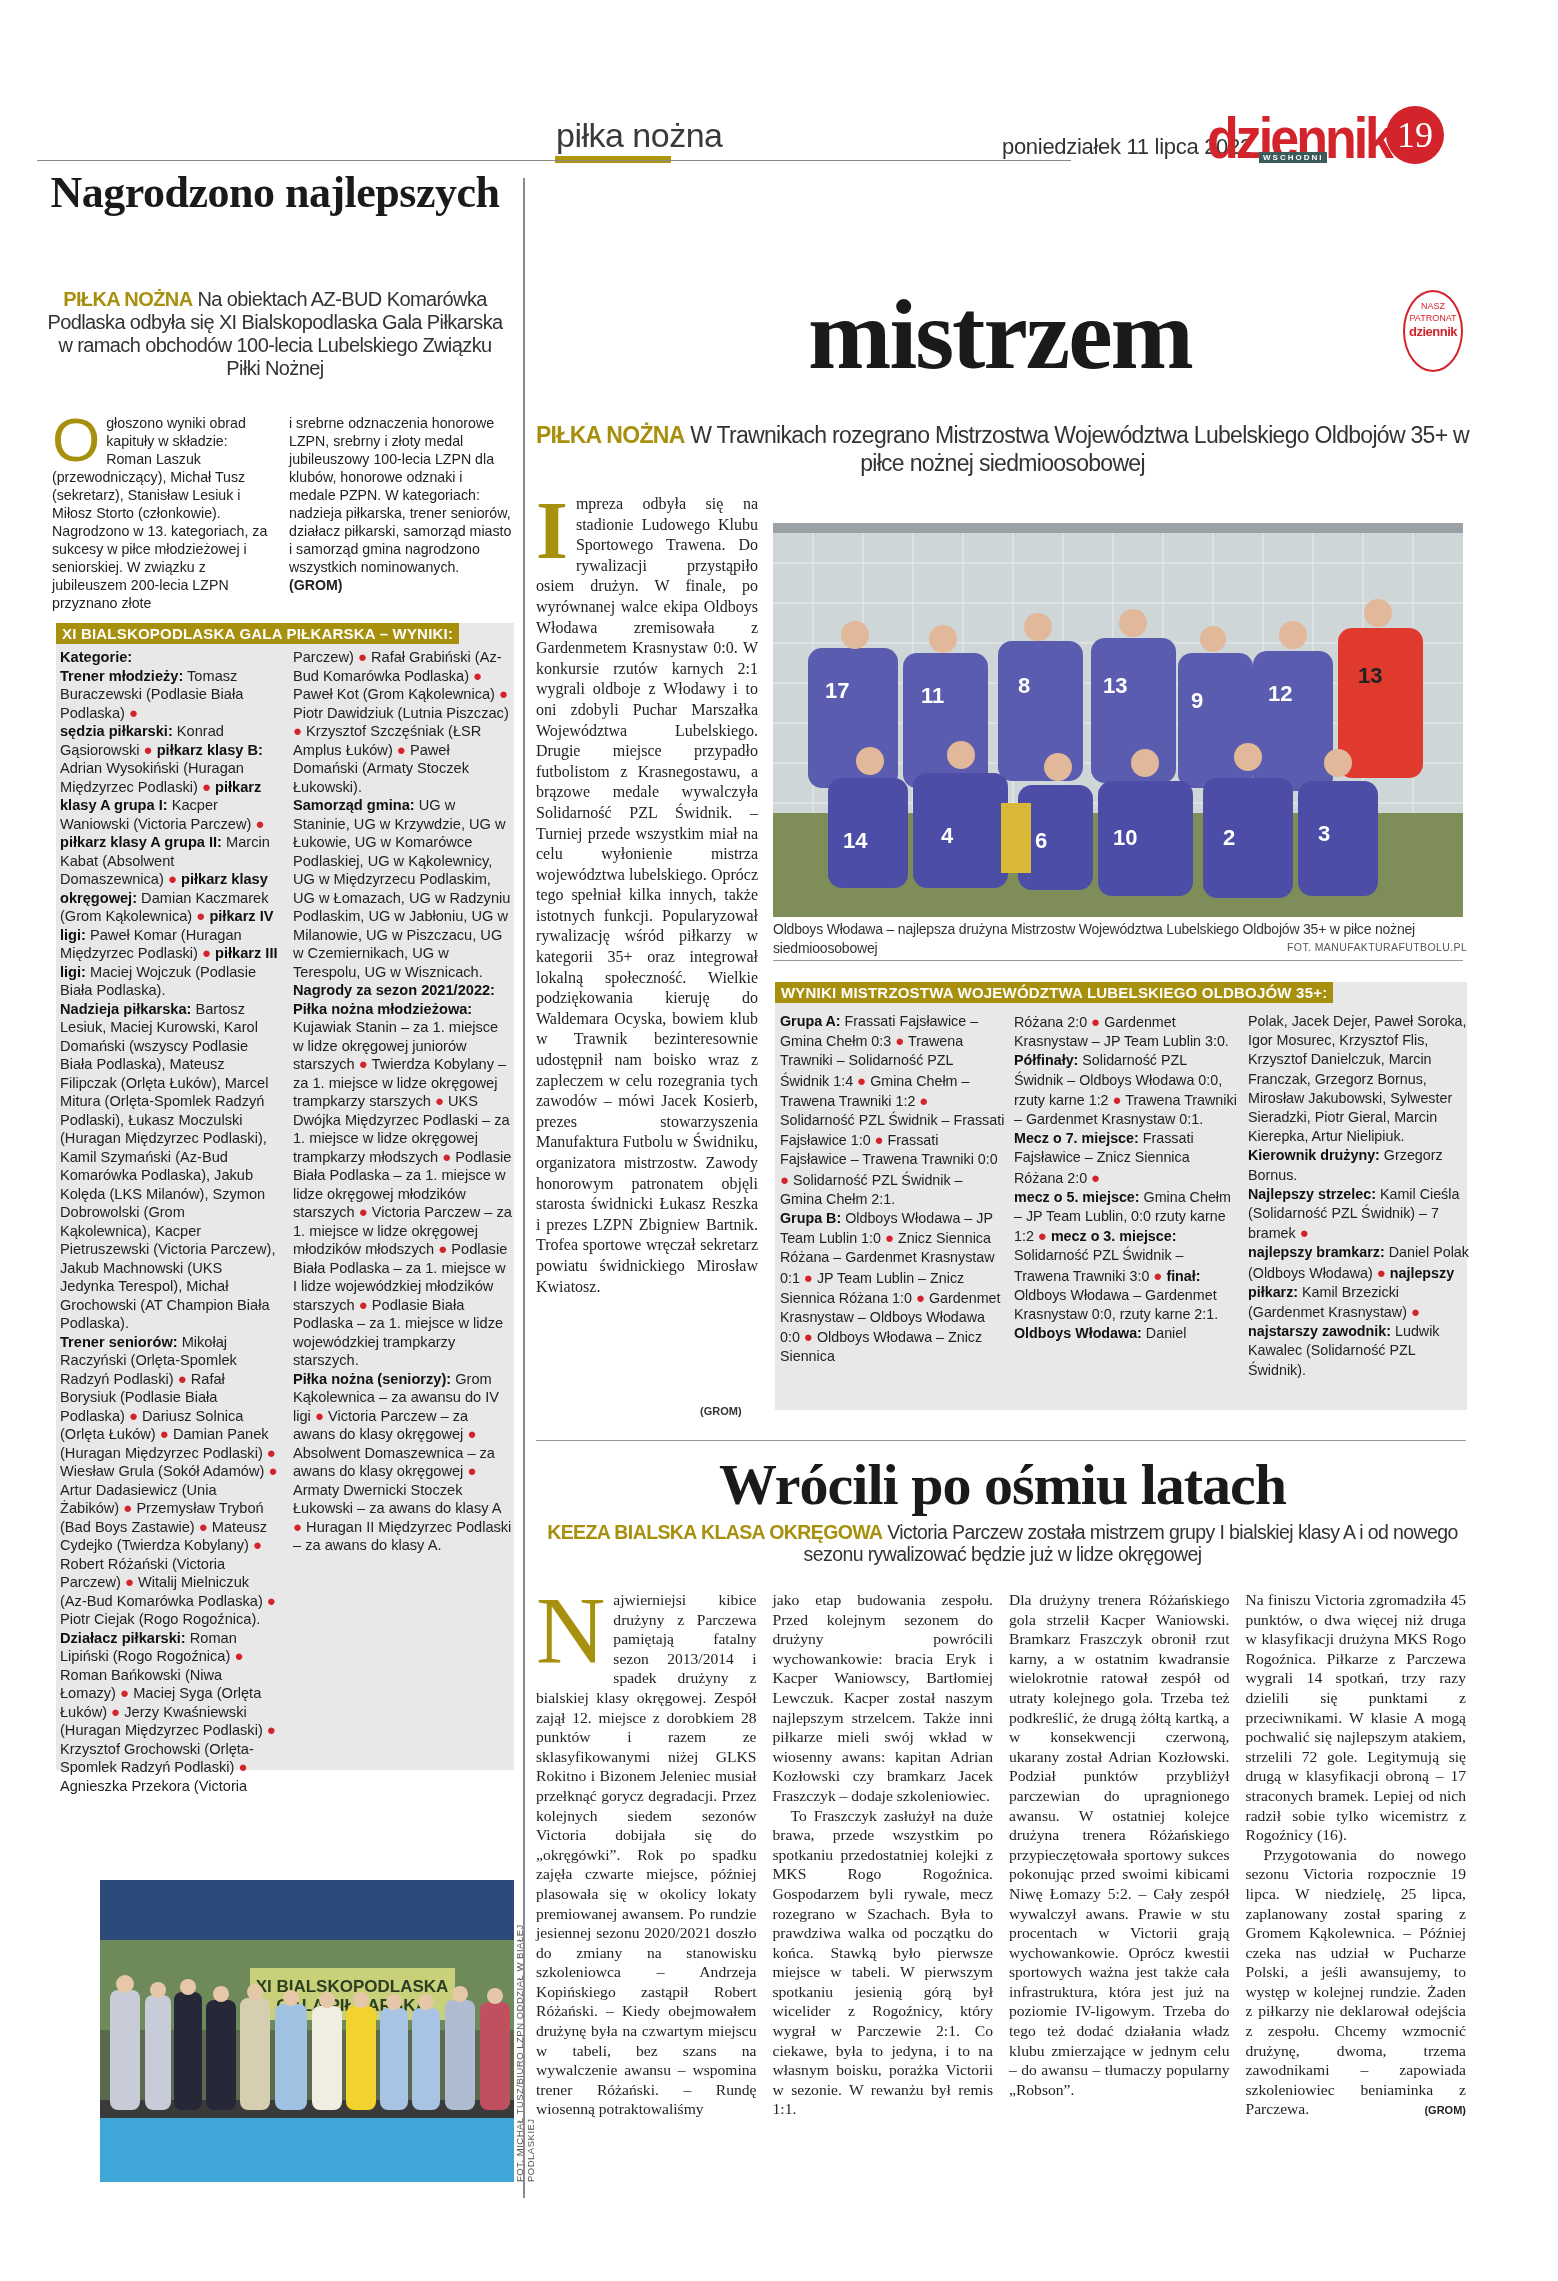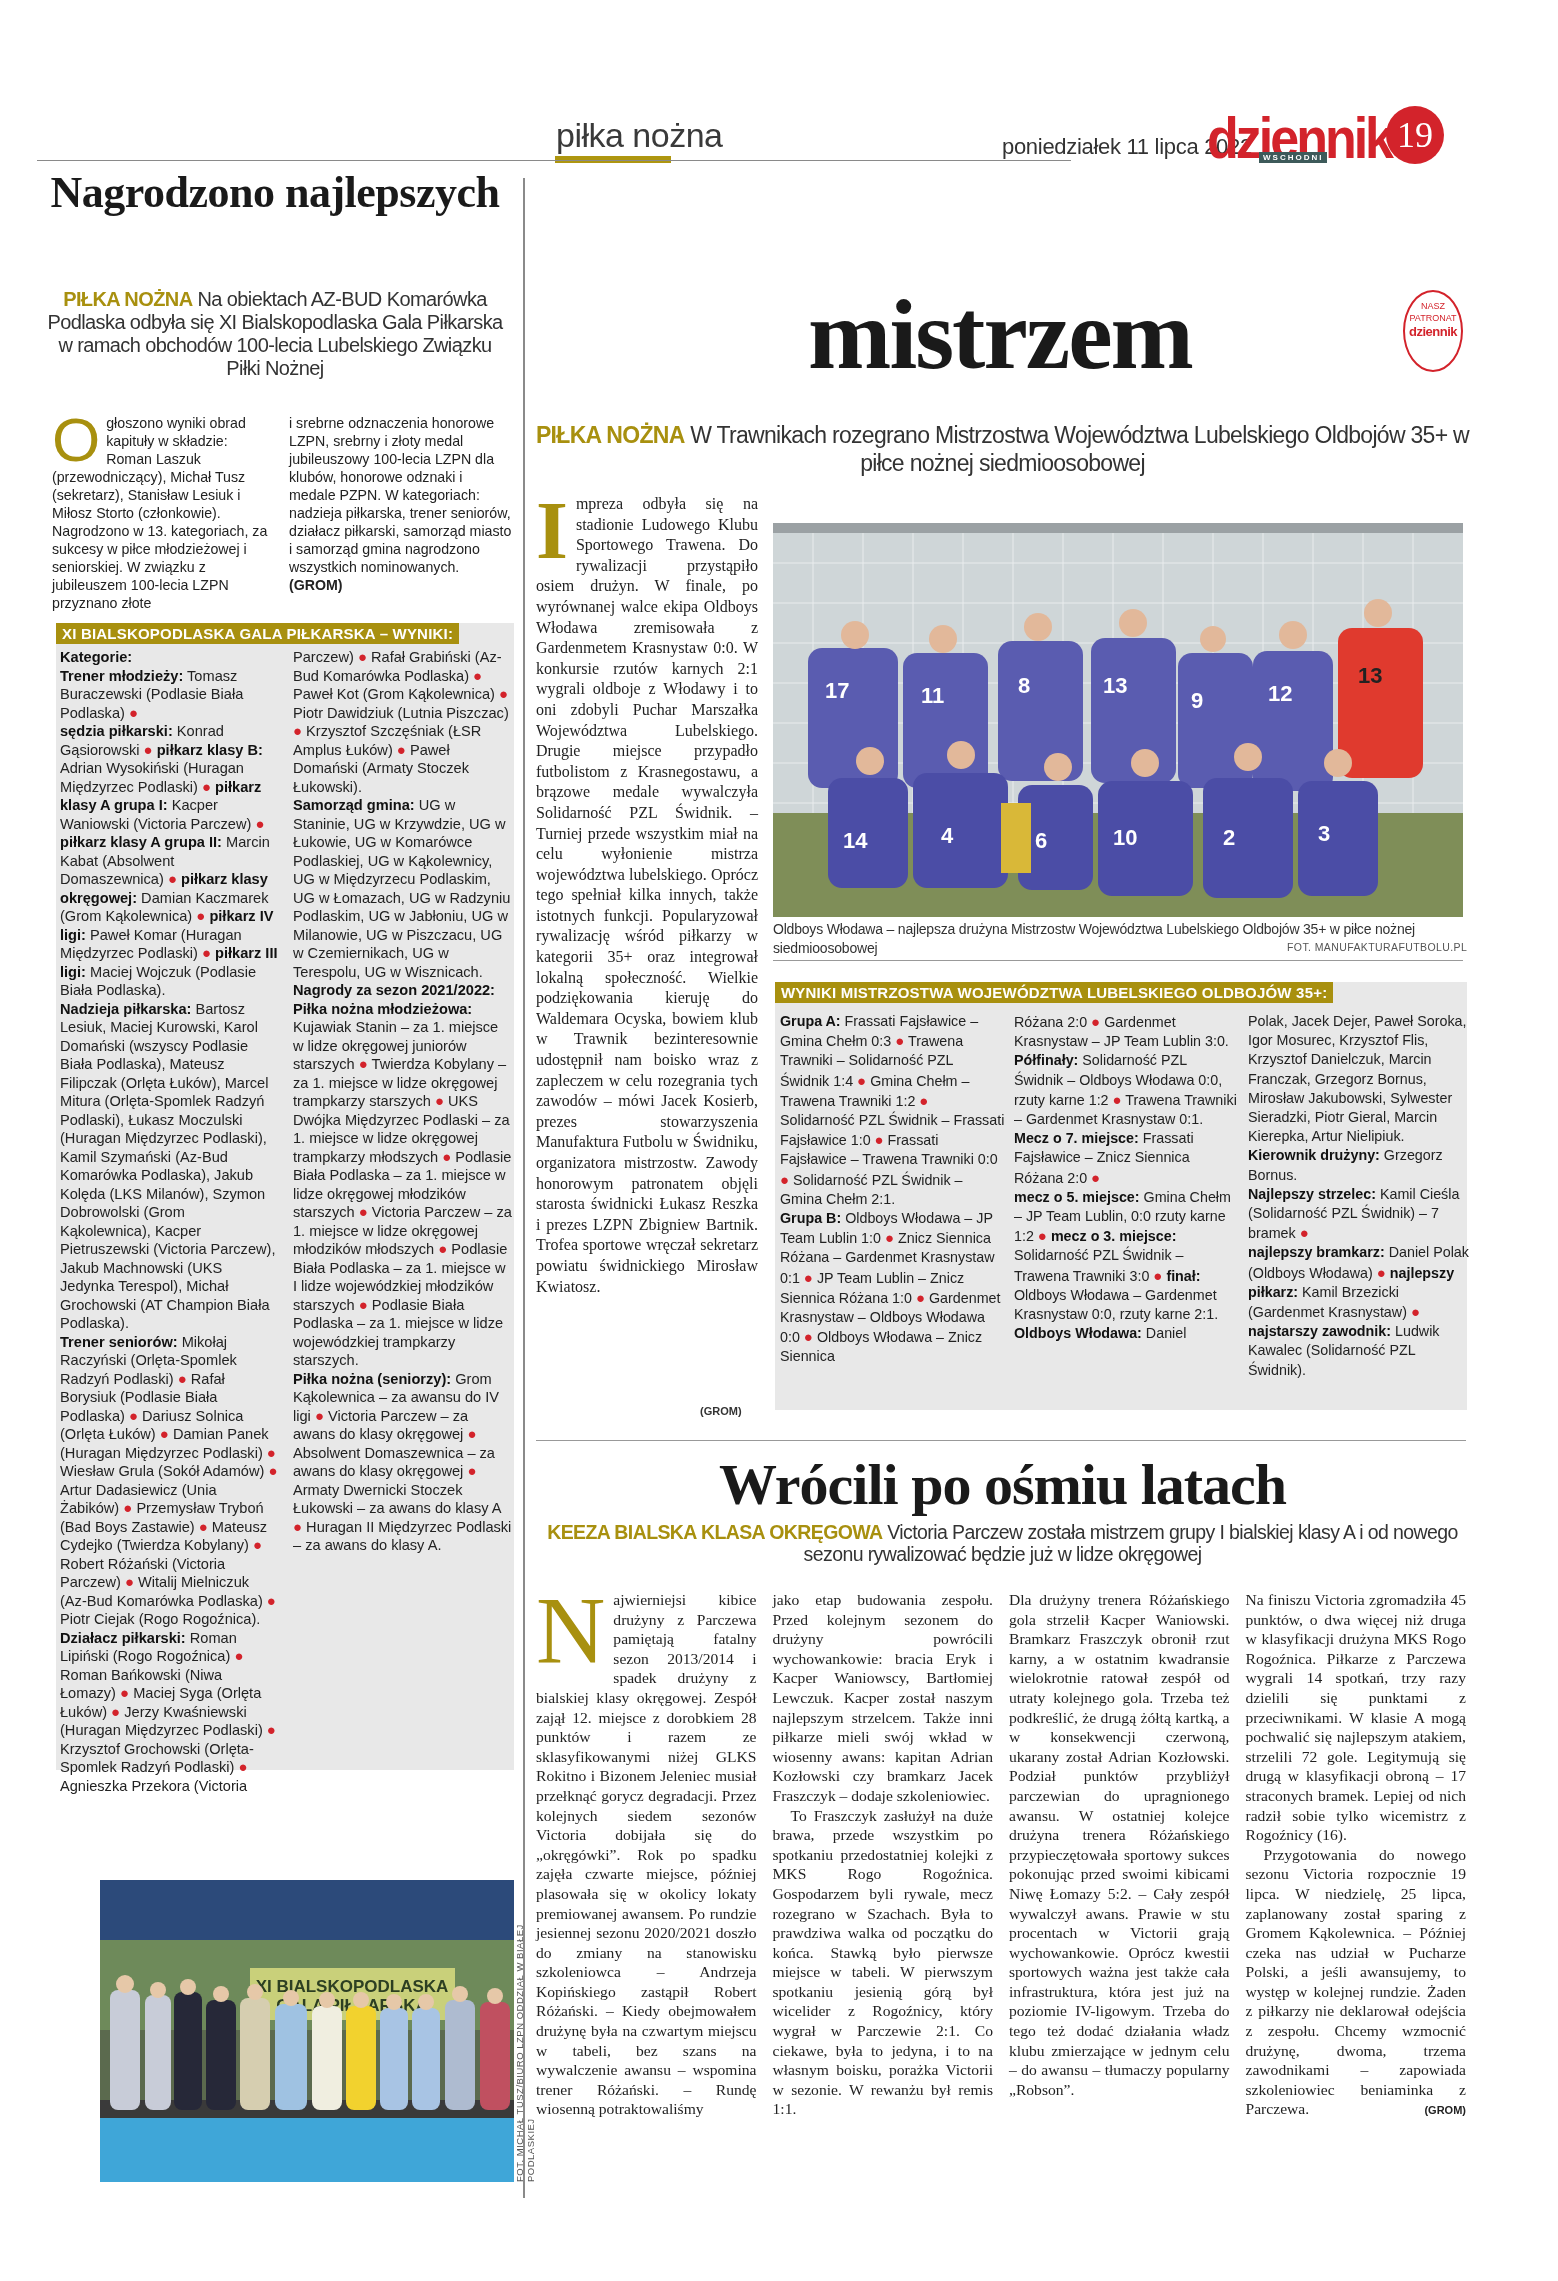--- a/index.html
+++ b/index.html
@@ -84,21 +84,21 @@
 <div class="abs page-num">19</div>
 
 <div class="abs vrule-main"></div>
 
 <h2 class="abs left-title">Nagrodzono najlepszych</h2>
 <div class="abs left-lead">
   <b>PIŁKA NOŻNA</b>
   <span>Na obiektach AZ-BUD Komarówka Podlaska odbyła się XI Bialskopodlaska Gala Piłkarska w ramach obchodów 100-lecia Lubelskiego Związku Piłki Nożnej</span>
 </div>
 <div class="abs left-body">
-  <p><span class="dropcap-o">O</span><span>głoszono wyniki obrad kapituły w składzie: Roman Laszuk (przewodniczący), Michał Tusz (sekretarz), Stanisław Lesiuk i Miłosz Storto (członkowie). Nagrodzono w 13. kategoriach, za sukcesy w piłce młodzieżowej i seniorskiej. W związku z jubileuszem 100-lecia LZPN przyznano złote</span></p>
+  <p><span class="dropcap-o">O</span><span>głoszono wyniki obrad kapituły w składzie: Roman Laszuk (przewodniczący), Michał Tusz (sekretarz), Stanisław Lesiuk i Miłosz Storto (członkowie). Nagrodzono w 13. kategoriach, za sukcesy w piłce młodzieżowej i seniorskiej. W związku z jubileuszem 200-lecia LZPN przyznano złote</span></p>
   <p><span>i srebrne odznaczenia honorowe LZPN, srebrny i złoty medal jubileuszowy 100-lecia LZPN dla klubów, honorowe odznaki i medale PZPN. W kategoriach: nadzieja piłkarska, trener seniorów, działacz piłkarski, samorząd miasto i samorząd gmina nagrodzono wszystkich nominowanych.</span> <b>(GROM)</b></p>
 </div>
 
 <div class="abs gray-box box1"></div>
 <div class="abs box1-header box-header">XI BIALSKOPODLASKA GALA PIŁKARSKA – WYNIKI:</div>
 <div class="abs box1-body">
   <div id="box1-col1"><div><b>Kategorie:</b></div><div><b>Trener młodzieży:</b> Tomasz Buraczewski (Podlasie Biała Podlaska) <span class="dot">●</span> </div><span><b>sędzia piłkarski:</b> Konrad Gąsiorowski <span class="dot">●</span> </span><span><b>piłkarz klasy B:</b> Adrian Wysokiński (Huragan Międzyrzec Podlaski) <span class="dot">●</span> </span><span><b>piłkarz klasy A grupa I:</b> Kacper Waniowski (Victoria Parczew) <span class="dot">●</span> </span><span><b>piłkarz klasy A grupa II:</b> Marcin Kabat (Absolwent Domaszewnica) <span class="dot">●</span> </span><span><b>piłkarz klasy okręgowej:</b> Damian Kaczmarek (Grom Kąkolewnica) <span class="dot">●</span> </span><span><b>piłkarz IV ligi:</b> Paweł Komar (Huragan Międzyrzec Podlaski) <span class="dot">●</span> </span><span><b>piłkarz III ligi:</b> Maciej Wojczuk (Podlasie Biała Podlaska).</span><div><b>Nadzieja piłkarska:</b> Bartosz Lesiuk, Maciej Kurowski, Karol Domański (wszyscy Podlasie Biała Podlaska), Mateusz Filipczak (Orlęta Łuków), Marcel Mitura (Orlęta-Spomlek Radzyń Podlaski), Łukasz Moczulski (Huragan Międzyrzec Podlaski), Kamil Szymański (Az-Bud Komarówka Podlaska), Jakub Kolęda (LKS Milanów), Szymon Dobrowolski (Grom Kąkolewnica), Kacper Pietruszewski (Victoria Parczew), Jakub Machnowski (UKS Jedynka Terespol), Michał Grochowski (AT Champion Biała Podlaska).</div><div><b>Trener seniorów:</b> Mikołaj Raczyński (Orlęta-Spomlek Radzyń Podlaski) <span class="dot">●</span> Rafał Borysiuk (Podlasie Biała Podlaska) <span class="dot">●</span> Dariusz Solnica (Orlęta Łuków) <span class="dot">●</span> Damian Panek (Huragan Międzyrzec Podlaski) <span class="dot">●</span> Wiesław Grula (Sokół Adamów) <span class="dot">●</span> Artur Dadasiewicz (Unia Żabików) <span class="dot">●</span> Przemysław Tryboń (Bad Boys Zastawie) <span class="dot">●</span> Mateusz Cydejko (Twierdza Kobylany) <span class="dot">●</span> Robert Różański (Victoria Parczew) <span class="dot">●</span> Witalij Mielniczuk (Az-Bud Komarówka Podlaska) <span class="dot">●</span> Piotr Ciejak (Rogo Rogoźnica).</div><div><b>Działacz piłkarski:</b> Roman Lipiński (Rogo Rogoźnica) <span class="dot">●</span> Roman Bańkowski (Niwa Łomazy) <span class="dot">●</span> Maciej Syga (Orlęta Łuków) <span class="dot">●</span> Jerzy Kwaśniewski (Huragan Międzyrzec Podlaski) <span class="dot">●</span> Krzysztof Grochowski (Orlęta-Spomlek Radzyń Podlaski) <span class="dot">●</span> Agnieszka Przekora (Victoria</div></div>
   <div id="box1-col2">
       <div>Parczew) <span class="dot">●</span> Rafał Grabiński (Az-Bud Komarówka Podlaska) <span class="dot">●</span> Paweł Kot (Grom Kąkolewnica) <span class="dot">●</span> Piotr Dawidziuk (Lutnia Piszczac) <span class="dot">●</span> Krzysztof Szczęśniak (ŁSR Amplus Łuków) <span class="dot">●</span> Paweł Domański (Armaty Stoczek Łukowski).</div>
       <div><b>Samorząd gmina:</b> UG w Staninie, UG w Krzywdzie, UG w Łukowie, UG w Komarówce Podlaskiej, UG w Kąkolewnicy, UG w Międzyrzecu Podlaskim, UG w Łomazach, UG w Radzyniu Podlaskim, UG w Jabłoniu, UG w Milanowie, UG w Piszczacu, UG w Czemiernikach, UG w Terespolu, UG w Wisznicach.</div>

